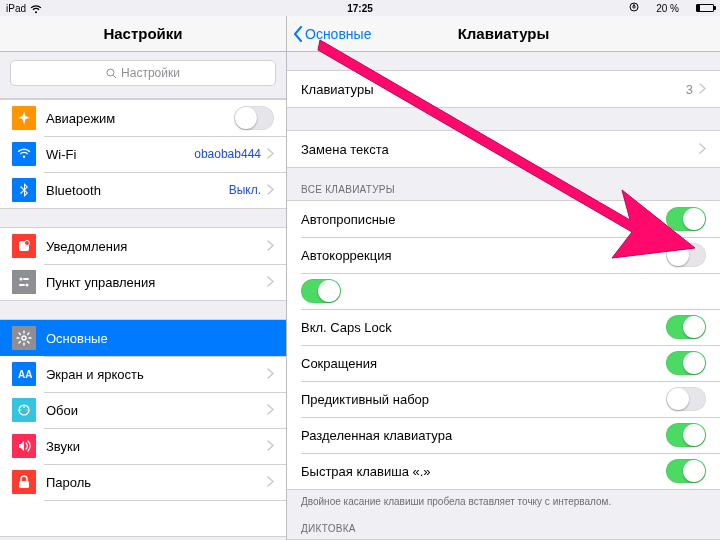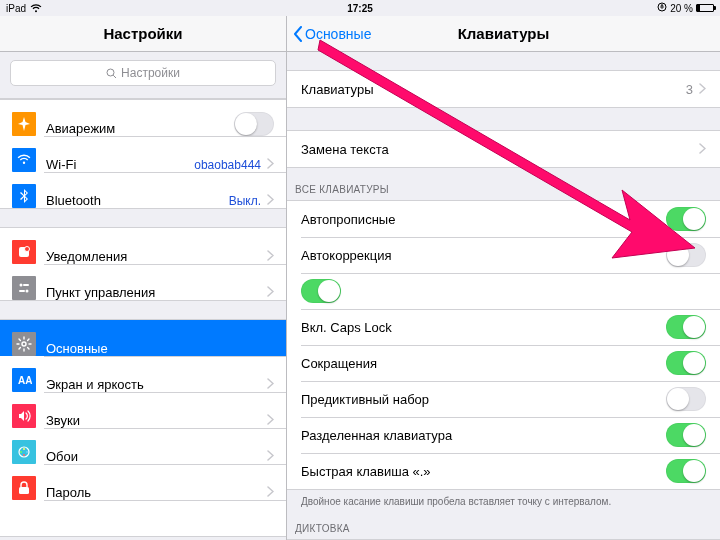--- a/index.html
+++ b/index.html
@@ -1,54 +1,54 @@
 <!DOCTYPE html>
 <html><head>
 <meta charset="utf-8">
 <style>
 *{margin:0;padding:0;box-sizing:border-box;font-family:-apple-system,Helvetica,Arial,sans-serif;-webkit-font-smoothing:antialiased}
 html,body{width:720px;height:540px;overflow:hidden;background:#efeff4}
 .statusbar{height:16px;display:flex;align-items:center;font-size:10px;color:#000;padding:0 6px;position:relative}
-.sb-left{position:absolute;left:6px;display:flex;align-items:center;gap:4px}
+.sb-left{position:absolute;left:6px;display:flex;align-items:flex-end;gap:4px}
 .sb-center{position:absolute;left:0;right:0;text-align:center;font-weight:600}
-.sb-right{position:absolute;right:6px;display:flex;align-items:center;gap:3px}
+.sb-right{position:absolute;right:6px;display:flex;align-items:center;gap:17px}
 .battery{display:inline-block;width:18px;height:8px;border:1px solid #000;border-radius:1px;position:relative}
 .battery::after{content:"";position:absolute;right:-3px;top:1px;width:2px;height:4px;background:#000;border-radius:0 1px 1px 0}
 .battery-fill{position:absolute;left:0;top:0;bottom:0;width:20%;background:#000}
 .wifi-ic svg{display:block}
 
 .screen{display:flex;height:524px}
 .sidebar{width:287px;border-right:1px solid #bcbcc0;background:#efeff4;display:flex;flex-direction:column;overflow:hidden}
 .detail{flex:1;background:#efeff4;display:flex;flex-direction:column;overflow:hidden}
 
 .navbar{height:36px;display:flex;align-items:center;justify-content:center;position:relative;border-bottom:1px solid #bcbcc0;background:#f7f7f8}
 .nav-title{font-size:15px;font-weight:600}
 .nav-back{position:absolute;left:6px;display:flex;align-items:center;color:#007aff;font-size:14px;cursor:pointer}
 .nav-back svg{margin-right:2px}
 
 .search-wrap{padding:8px 10px 12px 10px;border-bottom:1px solid #d1d1d5}
 .search{height:26px;border-radius:5px;background:#fff;border:1px solid #d1d1d5;display:flex;align-items:center;justify-content:center;color:#8e8e93;font-size:12px;gap:4px}
 
 .group{background:#fff;border-top:1px solid #d1d1d5;border-bottom:1px solid #d1d1d5;margin-top:18px}
 .group.first{margin-top:0}
-.cell{height:36px;display:flex;align-items:flex-end;padding:0 12px;position:relative;font-size:13px;color:#000;cursor:pointer}
+.cell{height:36px;display:flex;align-items:center;padding:0 12px;position:relative;font-size:13px;color:#000;cursor:pointer}
 .cell+.cell::before{content:"";position:absolute;left:44px;right:0;top:0;height:1px;background:#d1d1d5}
 .cell .icon{width:24px;height:24px;border-radius:1px;margin-right:10px;display:flex;align-items:center;justify-content:center;flex:0 0 24px}
 .cell .icon svg{display:block}
 .cell .label{flex:1;white-space:nowrap;overflow:hidden;text-overflow:ellipsis}
 .cell .value{color:#1d4ed8;font-size:12px;margin-left:6px}
 .cell .chev{color:#c7c7cc;margin-left:6px}
 .cell.selected{background:#007aff;color:#fff}
 
 .switch{width:40px;height:24px;border-radius:12px;background:#e5e5ea;position:relative;flex:0 0 40px;cursor:pointer;transition:.15s;box-shadow:inset 0 0 0 1px rgba(0,0,0,.04)}
 .switch::after{content:"";position:absolute;top:1px;left:1px;width:22px;height:22px;border-radius:50%;background:#fff;box-shadow:0 1px 2px rgba(0,0,0,.3);transition:.15s}
 .switch.on{background:#4cd964}
 .switch.on::after{left:17px}
 
-.section-header{font-size:10px;color:#6d6d72;padding:16px 14px 5px 8px;letter-spacing:.3px}
+.section-header{font-size:10px;color:#6d6d72;padding:16px 14px 5px 14px;letter-spacing:.3px}
 .section-footer{font-size:10px;color:#6d6d72;padding:6px 14px 0 14px}
 
 .dcell{height:36px;display:flex;align-items:center;padding:0 14px;background:#fff;position:relative;font-size:13px;cursor:pointer}
 .dgroup{border-top:1px solid #d1d1d5;border-bottom:1px solid #d1d1d5}
 .dcell+.dcell::before{content:"";position:absolute;left:14px;right:0;top:0;height:1px;background:#d1d1d5}
 .dcell .label{flex:1}
 .dcell .value{color:#8e8e93;font-size:13px;margin-right:6px}
 .dcell .chev{color:#c7c7cc}
 
 .detail-scroll{flex:1;overflow-y:auto;padding-bottom:20px}
@@ -181,42 +181,42 @@
               <svg width="16" height="16" viewBox="0 0 16 16">
                 <text x="2" y="12" font-size="10" font-weight="700" fill="#fff">AA</text>
               </svg>
             </span>
             <span class="label">Экран и яркость</span>
             <span class="chev"><svg width="7" height="11" viewBox="0 0 7 11">
                 <path d="M1 1l5 4.5L1 10" fill="none" stroke="currentColor" stroke-width="1.5" stroke-linecap="round"></path>
               </svg></span>
           </div>
           <div class="cell">
-            <span class="icon" style="background:#ff2d55">
-              <svg width="16" height="16" viewBox="0 0 16 16">
-                <path d="M3 6v4h2l3 3V3L5 6H3z" fill="#fff"></path>
-                <path d="M10 5a4 4 0 010 6M12 3a7 7 0 010 10" stroke="#fff" stroke-width="1.2" fill="none" stroke-linecap="round"></path>
-              </svg>
-            </span>
-            <span class="label">Звуки</span>
-            <span class="chev"><svg width="7" height="11" viewBox="0 0 7 11">
-                <path d="M1 1l5 4.5L1 10" fill="none" stroke="currentColor" stroke-width="1.5" stroke-linecap="round"></path>
-              </svg></span>
-          </div>
-          <div class="cell">
             <span class="icon" style="background:#37c2e0">
               <svg width="16" height="16" viewBox="0 0 16 16">
                 <circle cx="8" cy="8" r="5" fill="none" stroke="#fff" stroke-width="1.2"></circle>
                 <circle cx="8" cy="5" r="1" fill="#ff6"></circle>
                 <circle cx="11" cy="8" r="1" fill="#6cf"></circle>
                 <circle cx="8" cy="11" r="1" fill="#f66"></circle>
                 <circle cx="5" cy="8" r="1" fill="#6f6"></circle>
               </svg>
             </span>
             <span class="label">Обои</span>
+            <span class="chev"><svg width="7" height="11" viewBox="0 0 7 11">
+                <path d="M1 1l5 4.5L1 10" fill="none" stroke="currentColor" stroke-width="1.5" stroke-linecap="round"></path>
+              </svg></span>
+          </div>
+          <div class="cell">
+            <span class="icon" style="background:#ff2d55">
+              <svg width="16" height="16" viewBox="0 0 16 16">
+                <path d="M3 6v4h2l3 3V3L5 6H3z" fill="#fff"></path>
+                <path d="M10 5a4 4 0 010 6M12 3a7 7 0 010 10" stroke="#fff" stroke-width="1.2" fill="none" stroke-linecap="round"></path>
+              </svg>
+            </span>
+            <span class="label">Звуки</span>
             <span class="chev"><svg width="7" height="11" viewBox="0 0 7 11">
                 <path d="M1 1l5 4.5L1 10" fill="none" stroke="currentColor" stroke-width="1.5" stroke-linecap="round"></path>
               </svg></span>
           </div>
           <div class="cell">
             <span class="icon" style="background:#ff3b30">
               <svg width="16" height="16" viewBox="0 0 16 16">
                 <rect x="3" y="7" width="10" height="7" rx="1.5" fill="#fff"></rect>
                 <path d="M5 7V5a3 3 0 116 0v2" fill="none" stroke="#fff" stroke-width="1.4"></path>
               </svg>

